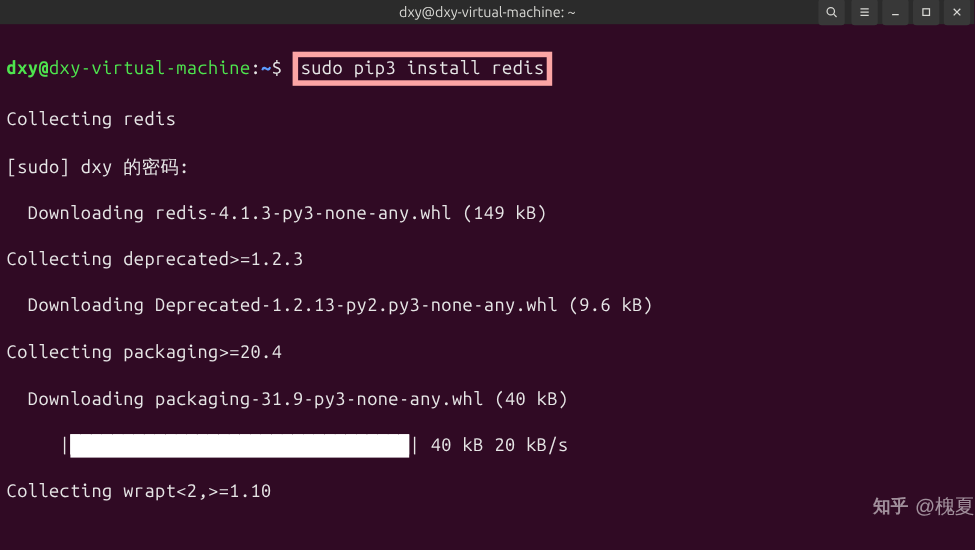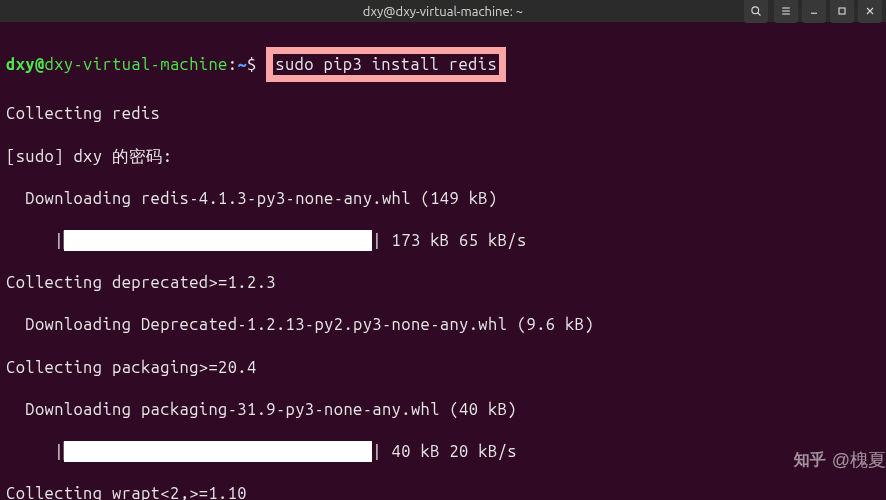--- a/index.html
+++ b/index.html
@@ -48,21 +48,21 @@
     line-height: 1.28;
     letter-spacing: 0.4px;
     white-space: pre;
   }
   .user { color: #4ee44e; font-weight: bold; }
   .host { color: #4ee44e; font-weight: normal; }
   .colon { color: #e6e6e6; }
   .path { color: #5c9cff; font-weight: bold; }
   .dollar { color: #e6e6e6; }
   .hl-red {
-    border: 7px solid #fca5a5;
+    border: 5px solid #fca5a5;
     padding: 0 2px;
     display: inline-block;
   }
   .progress-bar {
     background: #ffffff;
     color: #ffffff;
     display: inline-block;
   }
   .watermark {
     position: absolute;
@@ -117,21 +117,20 @@
         </svg>
     </div>
   </div>
 </div>
 
 <div class="terminal">
 <div><span class="user">dxy</span><span class="user">@</span><span class="host">dxy-virtual-machine</span><span class="colon">:</span><span class="path">~</span><span class="dollar">$</span> <span class="hl-red">sudo pip3 install redis</span></div>
 <div>Collecting redis</div>
 <div>[sudo] dxy 的密码:</div>
 <div>  Downloading redis-4.1.3-py3-none-any.whl (149 kB)</div>
-<div><span>     |</span><span class="progress-bar">████████████████████████████████</span><span>| 173 kB 65 kB/s</span></div>
 <div>Collecting deprecated&gt;=1.2.3</div>
 <div>  Downloading Deprecated-1.2.13-py2.py3-none-any.whl (9.6 kB)</div>
 <div>Collecting packaging&gt;=20.4</div>
 <div>  Downloading packaging-31.9-py3-none-any.whl (40 kB)</div>
 <div><span>     |</span><span class="progress-bar">████████████████████████████████</span><span>| 40 kB 20 kB/s</span></div>
 <div>Collecting wrapt&lt;2,&gt;=1.10</div>
 
 
 
 

